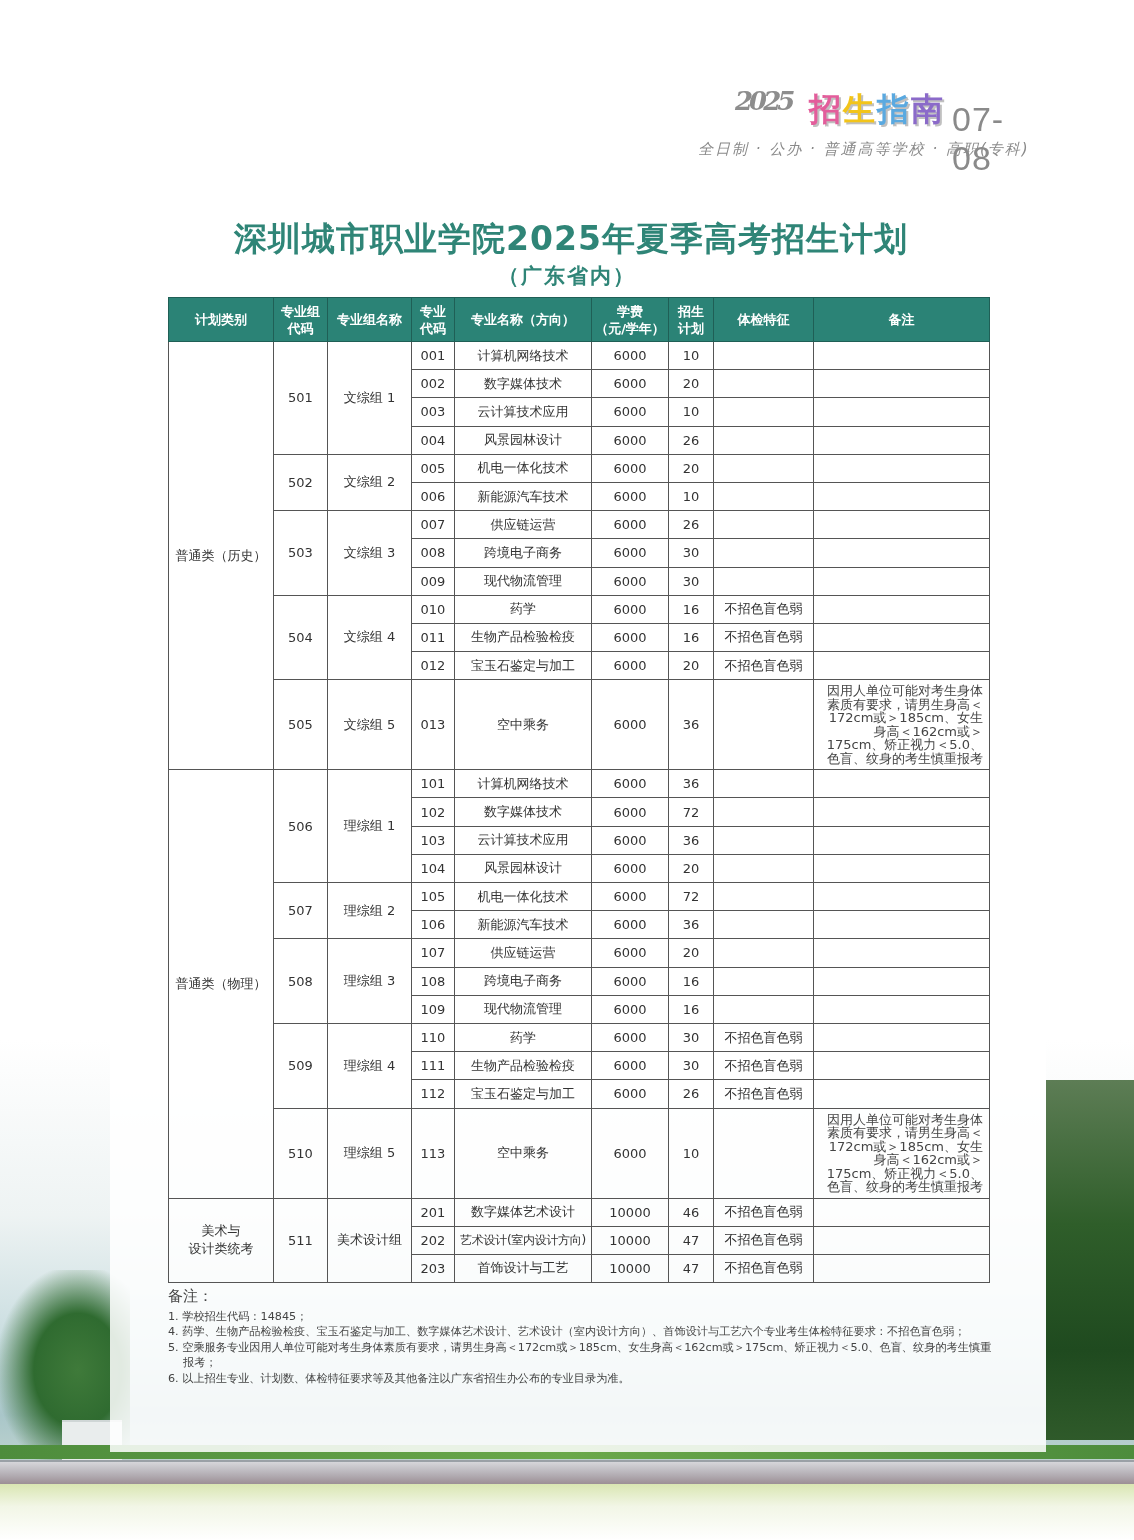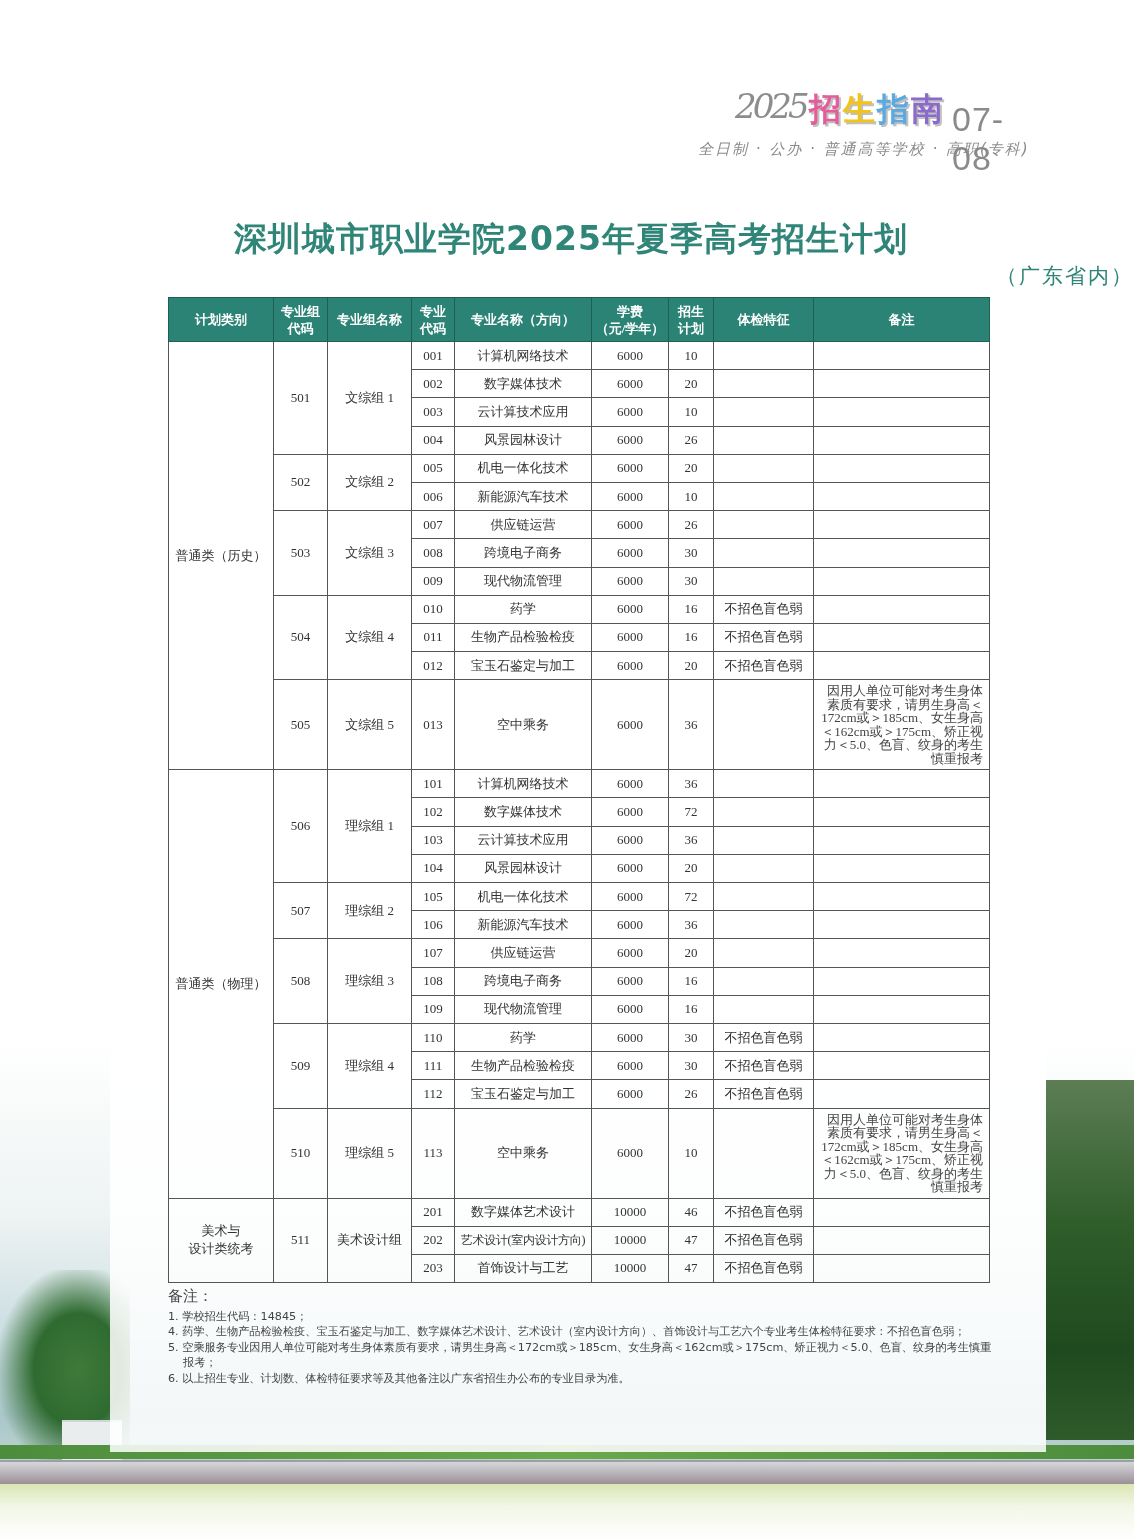--- a/index.html
+++ b/index.html
@@ -20,31 +20,31 @@
     background: linear-gradient(180deg, #d6d6da 0%, #b8b4ba 50%, #9c8f95 100%);
     border-top: 2px solid #9aa0a6; }
   .bg-water { position: absolute; left: 0; top: 444px; width: 100%; height: 56px;
     background: linear-gradient(180deg, #d9e6b2 0%, #f2f6e6 40%, #ffffff 100%); }
 
   
   .panel { position: absolute; left: 110px; top: 180px; width: 936px; height: 1272px; background: rgba(255,255,255,0.86); }
 
   
   .brand { position: absolute; left: 690px; top: 86px; width: 345px; height: 80px; }
-  .brand-year { position: absolute; left: 45px; top: 0; font-family: "DejaVu Serif", serif; font-style: italic; font-size: 34px; font-weight: normal; color: #8d8d8d; letter-spacing: -4px; }
+  .brand-year { position: absolute; left: 45px; top: 0; font-family: "DejaVu Serif", serif; font-style: italic; font-size: 26px; font-weight: bold; color: #8d8d8d; letter-spacing: -4px; }
   .brand-title { position: absolute; left: 118px; top: 4px; display: flex; }
   .brand-title span { font-size: 32px; font-weight: bold; line-height: 38px; padding: 0 1px; text-shadow: 2px 2px 0 #c0c0c0; }
   .brand-num { position: absolute; left: 262px; top: 14px; font-family: "Liberation Sans", sans-serif; font-size: 34px; color: #8a8a8a; letter-spacing: 1px; }
   .brand-sub { position: absolute; left: 8px; top: 54px; font-size: 15px; font-style: italic; color: #8a8a8a; letter-spacing: 2px; white-space: nowrap; }
 
   .title { position: absolute; left: 4px; width: 1134px; top: 217px; text-align: center; font-size: 33px; font-weight: bold; color: #2f8577; letter-spacing: 1px; }
-  .subtitle { position: absolute; left: 0; width: 1134px; top: 262px; text-align: right; font-size: 21px; font-weight: normal; color: #2f8577; letter-spacing: 2px; }
-
-  
-  table.plan { position: absolute; left: 168px; top: 297px; width: 821px; border-collapse: collapse; table-layout: fixed; font-size: 13px; color: #333; font-family: Liberation Serif, serif; }
+  .subtitle { position: absolute; left: 0; width: 1134px; top: 262px; text-align: center; font-size: 21px; font-weight: bold; color: #2f8577; letter-spacing: 2px; }
+
+  
+  table.plan { position: absolute; left: 168px; top: 297px; width: 821px; border-collapse: collapse; table-layout: fixed; font-size: 13px; color: #333; }
   table.plan th { background: #2b8376; color: #fff; font-weight: bold; font-size: 13px; line-height: 17px; height: 44px; border: 1px solid #1f5f56; border-right-color: #1f5f56; }
   table.plan td { border: 1.5px solid #555; text-align: center; vertical-align: middle; height: 28.2px; padding: 0 2px; background: transparent; }
   table.plan td.note { text-align: right; font-size: 13px; line-height: 13.5px; padding: 4px 6px; color: #444; }
   td.tall { height: 84.5px; }
 
   
   .notes { position: absolute; left: 168px; top: 1289px; width: 825px; font-size: 11.2px; color: #444; line-height: 15.6px; }
   .notes .nh { font-size: 15px; margin-bottom: 4px; }
   .notes .ni { padding-left: 15px; text-indent: -15px; }
 </style>

